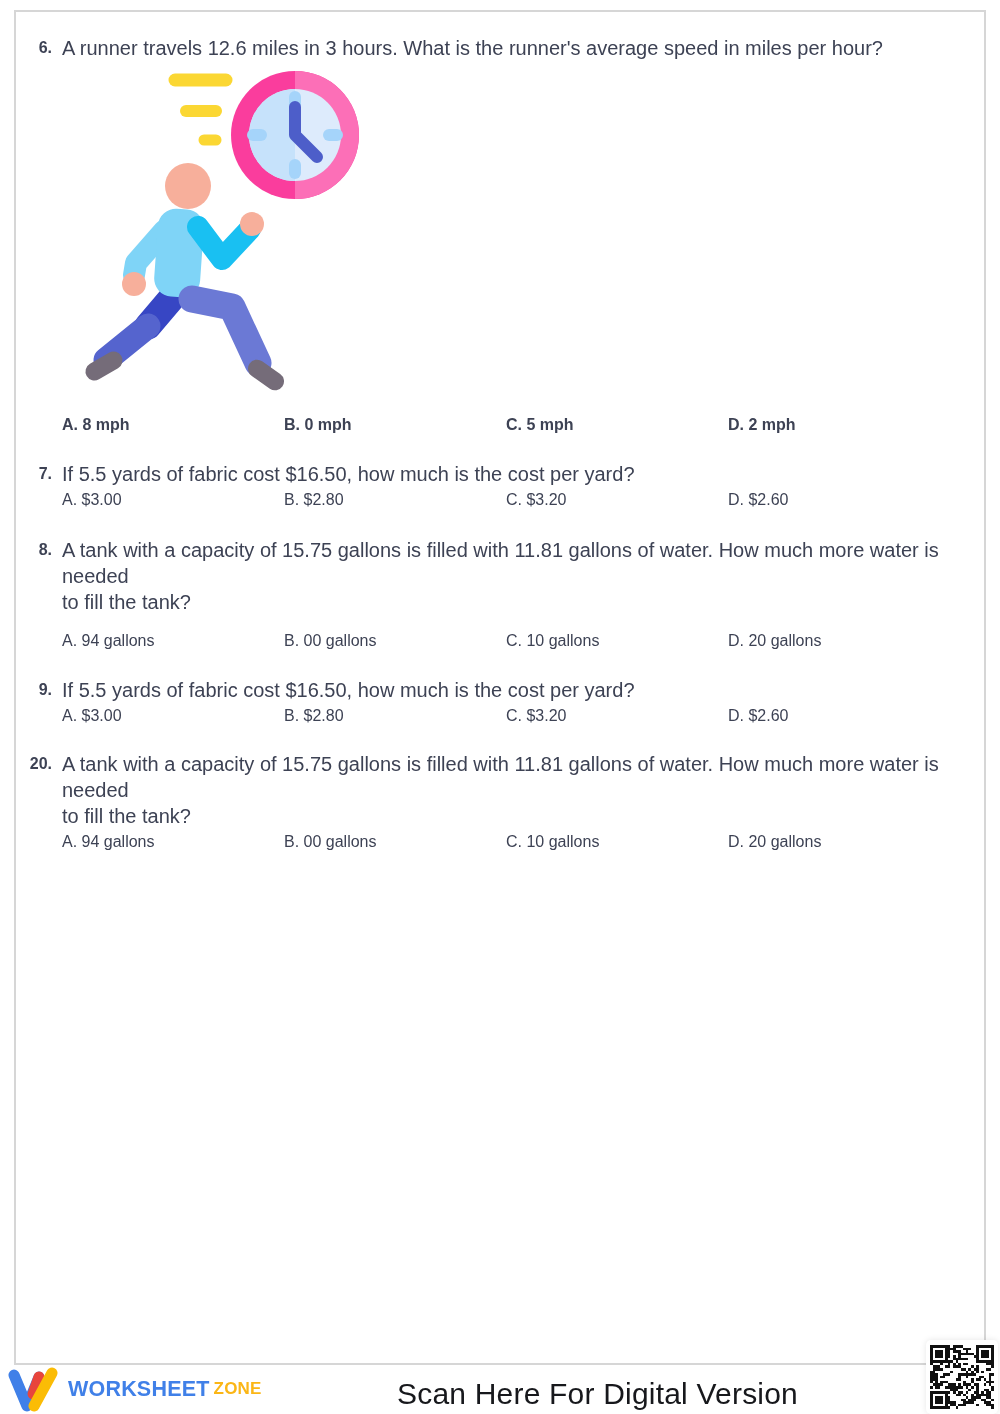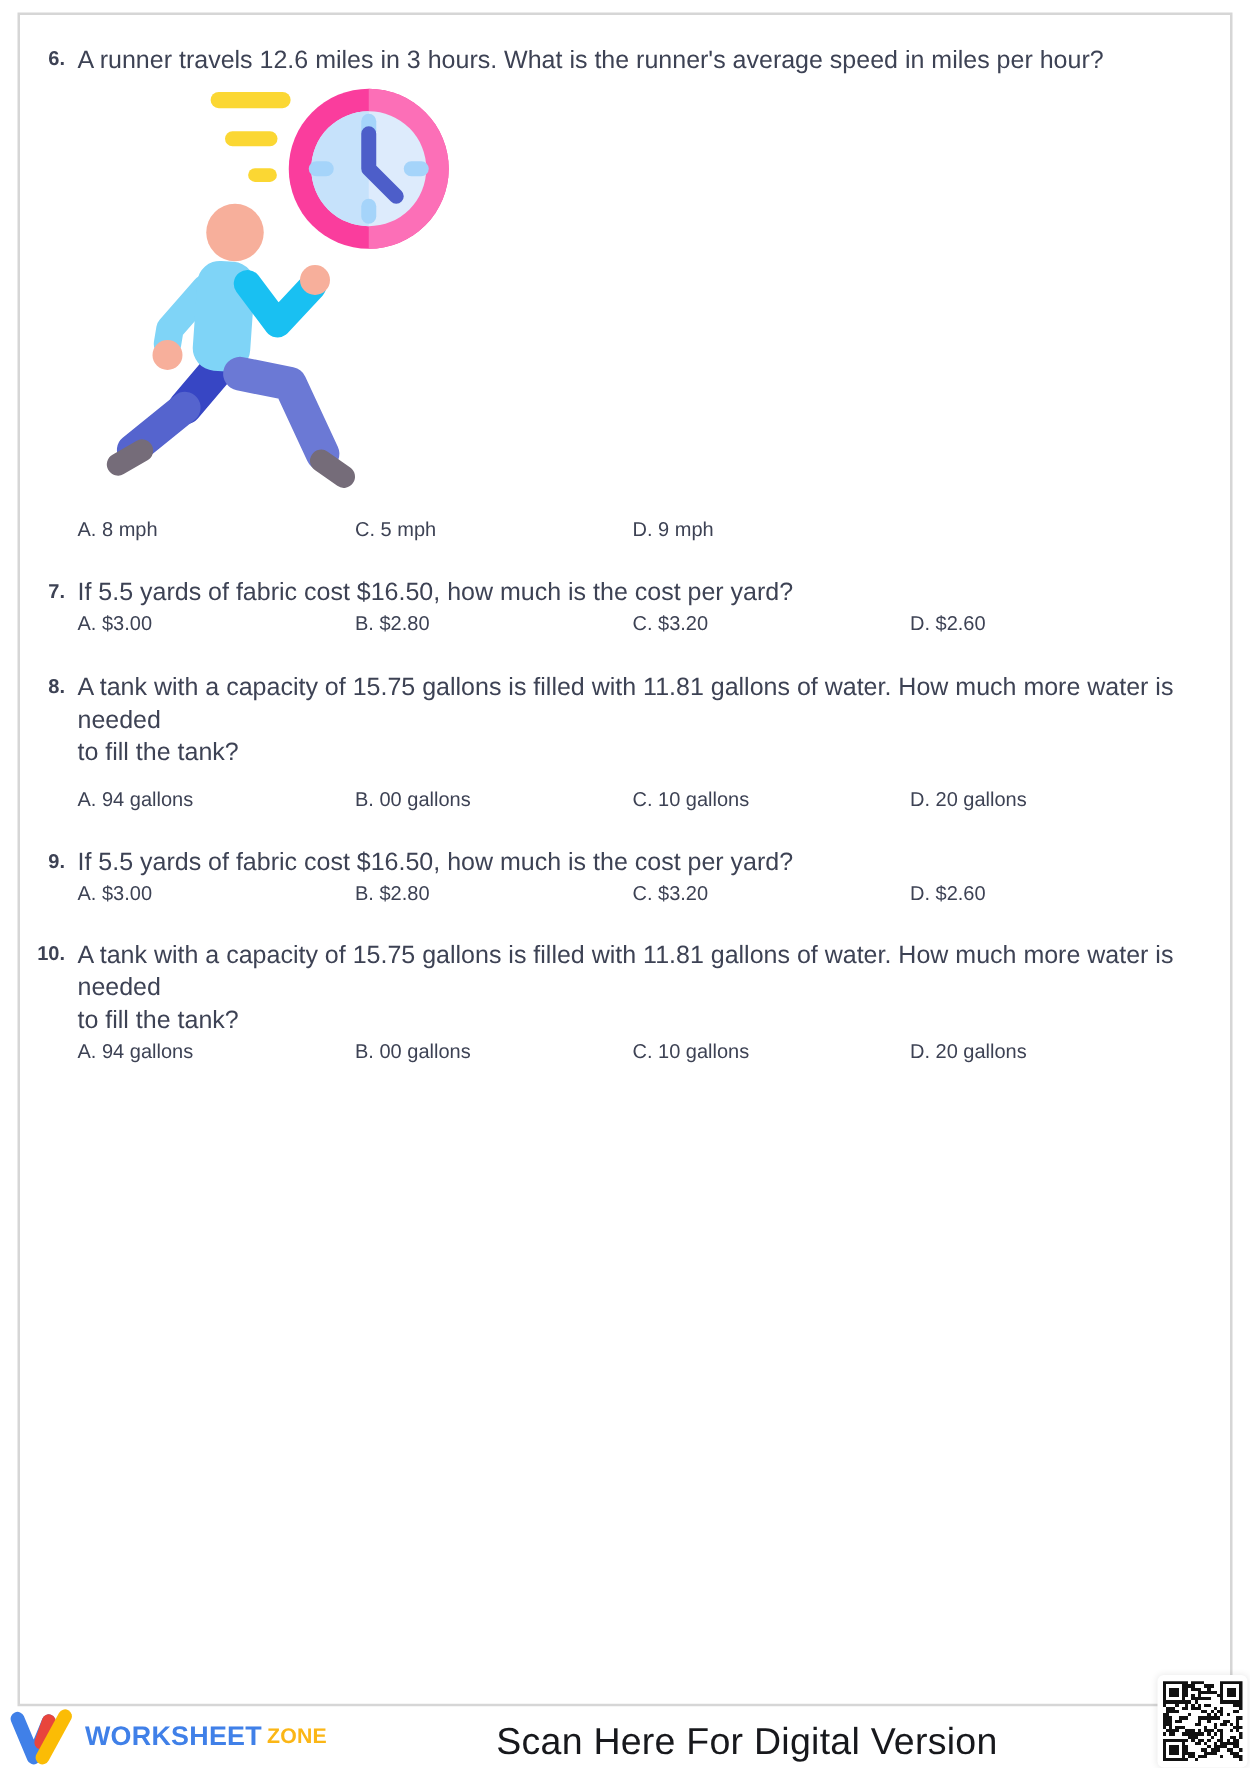--- a/index.html
+++ b/index.html
@@ -36,21 +36,21 @@
     display: flex;
     padding-left: 40px;
     font-size: 16px;
     line-height: 26px;
   }
   .opt { flex: none; width: 222px; }
   .opt:last-child { width: auto; }
 
   .illustration { display: block; margin: 2px 0 0 58px; }
 
-  .mt9  { margin-top: 9px; }
+  .mt9  { margin-top: 9px; font-weight: bold; }
   .mt13 { margin-top: 13px; }
   .mt14 { }
   .mt22 { margin-top: 22px; }
   .mt23 { margin-top: 23px; }
   .mt24 { margin-top: 24px; }
 
   .footer { position: absolute; left: 0; top: 1365px; width: 880px; height: 49px; }
 
   .brand {
     position: absolute; left: 8px; top: 1px;
@@ -130,22 +130,23 @@
         <path d="M112 236 L152 244 L178 300" stroke="#6b79d5" stroke-width="27" stroke-linecap="round" stroke-linejoin="round" fill="none"></path>
         <rect x="166" y="303" width="40" height="18" rx="9" fill="#756c79" transform="rotate(35 186 312)"></rect>
         <circle cx="108" cy="123" r="23" fill="#f7af9b"></circle>
         <path d="M118 164 L142 196 L170 166" stroke="#19c0f2" stroke-width="22" stroke-linecap="round" stroke-linejoin="round" fill="none"></path>
         <circle cx="172" cy="161" r="12" fill="#f7af9b"></circle>
       </g>
     </svg>
 
     <div class="options mt9">
       <span class="opt">A. 8 mph</span>
+      <span class="opt">B. 0 mph</span>
       <span class="opt">C. 5 mph</span>
-      <span class="opt">D. 9 mph</span>
+      <span class="opt">D. 2 mph</span>
     </div>
   </div>
 
   <div>
     <div class="qrow mt23">
       <span class="qnum">7.</span>
       <div class="qtext">
         <p>If 5.5 yards of fabric cost $16.50, how much is the cost per yard?</p>
 
       </div>
@@ -185,21 +186,21 @@
     <div class="options mt14">
       <span class="opt">A. $3.00</span>
       <span class="opt">B. $2.80</span>
       <span class="opt">C. $3.20</span>
       <span class="opt">D. $2.60</span>
     </div>
   </div>
 
   <div>
     <div class="qrow mt22">
-      <span class="qnum">10.</span>
+      <span class="qnum">20.</span>
       <div class="qtext">
         <p>A tank with a capacity of 15.75 gallons is filled with 11.81 gallons of water. How much more water is needed</p>
         <p>to fill the tank?</p>
       </div>
     </div>
     <div class="options mt14">
       <span class="opt">A. 94 gallons</span>
       <span class="opt">B. 00 gallons</span>
       <span class="opt">C. 10 gallons</span>
       <span class="opt">D. 20 gallons</span>

